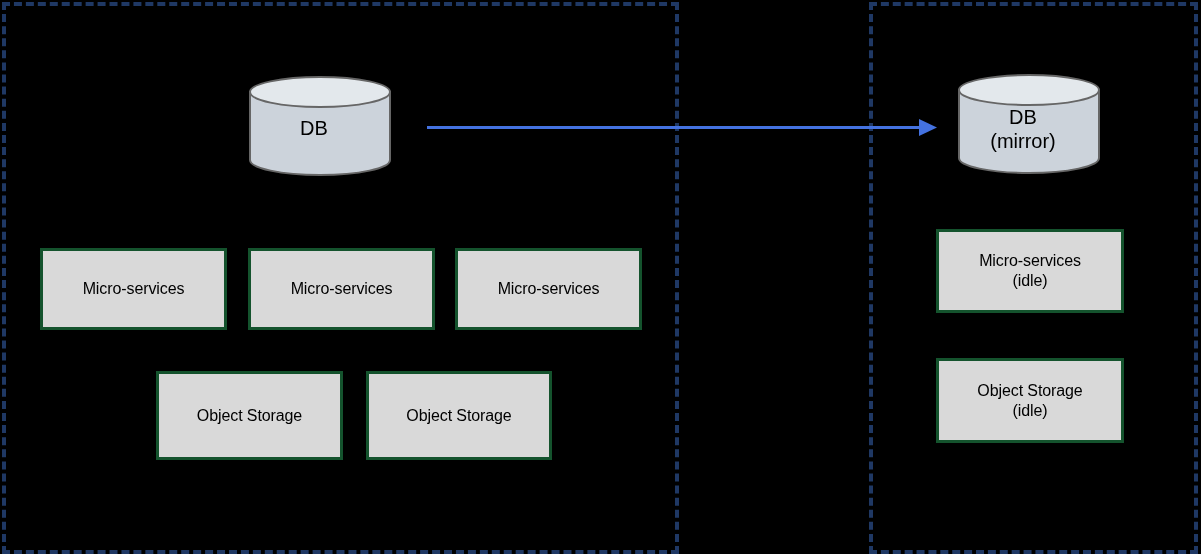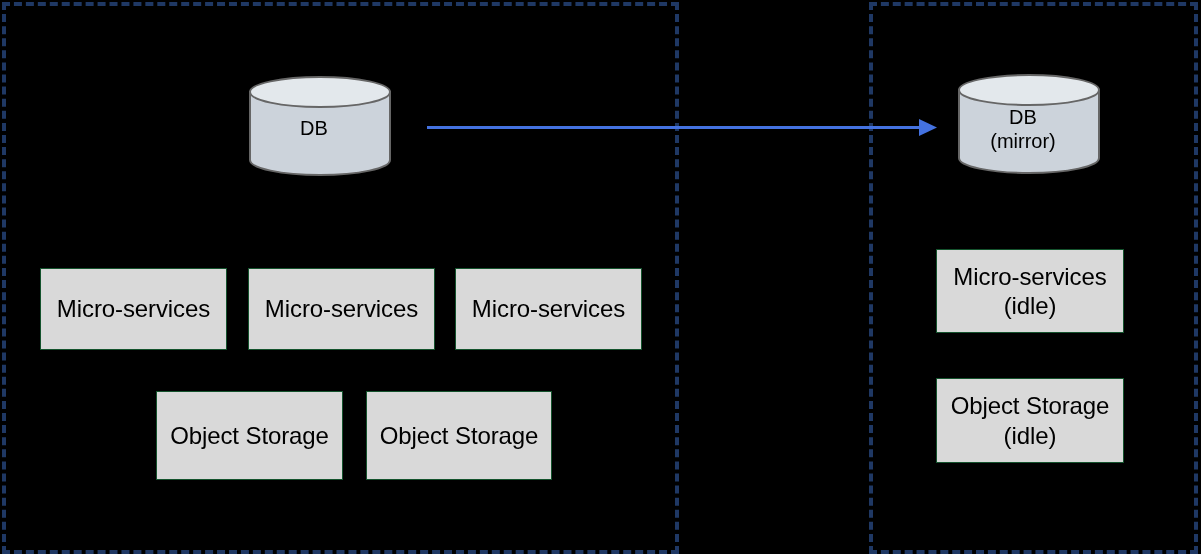--- a/index.html
+++ b/index.html
@@ -23,31 +23,30 @@
     box-sizing: border-box;
     border: 4px dashed #1F3864;
     background: transparent;
   }
 
   
   .node-box {
     position: absolute;
     box-sizing: border-box;
     background: #D9D9D9;
-    border: 1px solid #14532d;
+    border: 3px solid #14532d;
     display: flex;
     align-items: center;
     justify-content: center;
     text-align: center;
     color: #000000;
-    font-size: 24px;
+    font-size: 16px;
     line-height: 1.22;
     white-space: pre-line;
     letter-spacing: -0.1px;
-    margin-top: 20px;
   }
 
   
   .cylinder {
     position: absolute;
     box-sizing: border-box;
   }
   .cylinder svg {
     position: absolute;
     left: 0;

